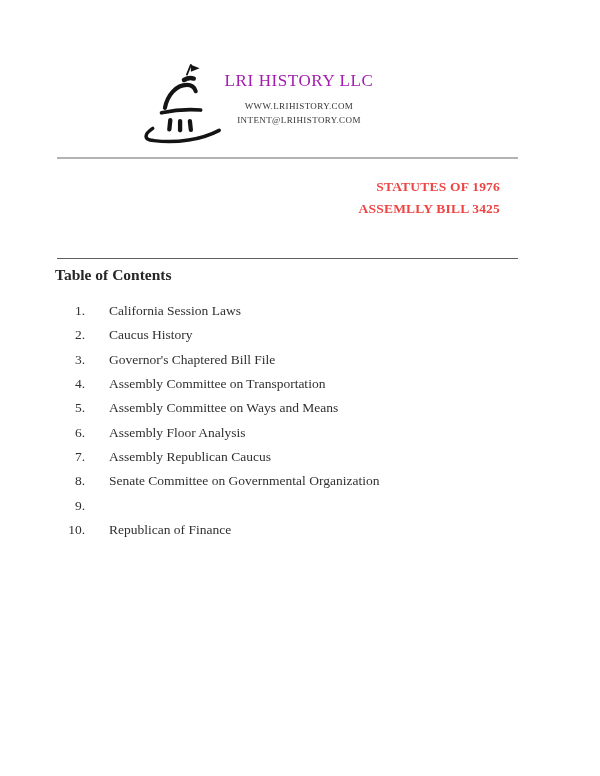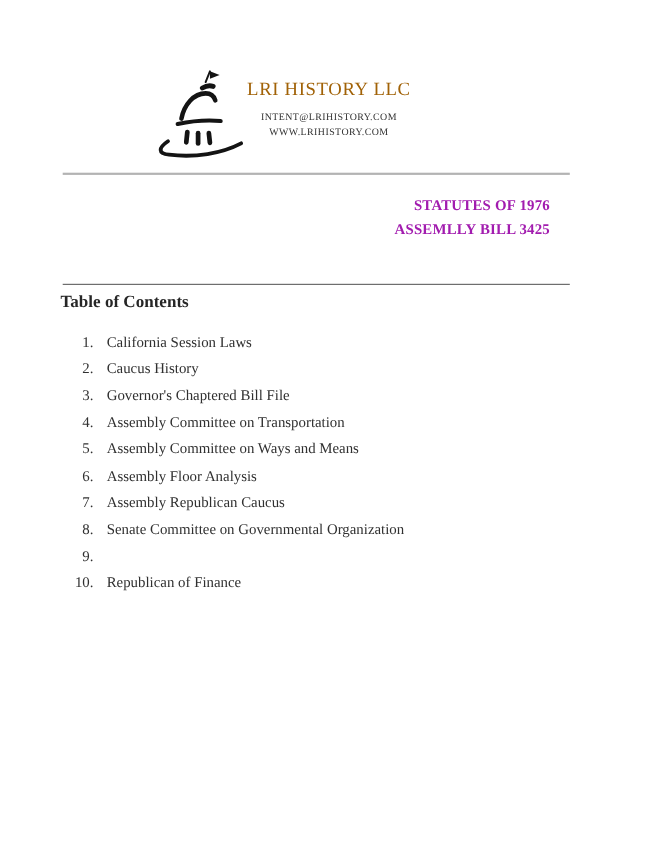--- a/index.html
+++ b/index.html
@@ -28,21 +28,21 @@
   .letterhead-text {
     position: absolute;
     left: 209px;
     top: 71px;
     width: 180px;
     text-align: center;
   }
   .company {
     font-size: 17px;
     letter-spacing: 0.6px;
-    color: #a16207;
+    color: #a21caf;
     white-space: nowrap;
     margin-bottom: 8px;
   }
   .contact {
     font-size: 9px;
     letter-spacing: 0.4px;
     color: #333333;
     line-height: 14px;
     white-space: nowrap;
   }
@@ -70,21 +70,21 @@
   
   .ref-block {
     position: absolute;
     top: 176px;
     right: 100px;
     text-align: right;
   }
   .ref-line {
     font-size: 13.5px;
     font-weight: bold;
-    color: #a21caf;
+    color: #ef4444;
     line-height: 21.5px;
     letter-spacing: 0.2px;
     white-space: pre; 
   }
 
   
   .toc-title {
     position: absolute;
     left: 55px;
     top: 266px;
@@ -107,21 +107,21 @@
     align-items: center;
     font-size: 13.5px;
     color: #303030;
   }
   .toc-item .num {
     width: 30px;
     text-align: right;
     flex: 0 0 30px;
   }
   .toc-item .label {
-    margin-left: 12px;
+    margin-left: 24px;
     white-space: nowrap;
   }
 </style>
 </head>
 <body>
 
 <div class="page">
 
   <div>
     <div class="logo">
@@ -139,22 +139,22 @@
 
         <path d="M31,63.5 l-1,9.5" stroke-width="4.4"></path>
         <path d="M41,64.5 l0,9.5" stroke-width="4.4"></path>
         <path d="M51,64.5 l1,9" stroke-width="4.4"></path>
 
         <path d="M13,72 C4,78 3.5,83.5 14,84.5 C38,87.5 63,83.5 81,74" stroke-width="3.6"></path>
       </svg>
     </div>
     <div class="letterhead-text">
       <div class="company">LRI HISTORY LLC</div>
+      <div class="contact">WWW.LRIHISTORY.COM</div>
       <div class="contact">INTENT@LRIHISTORY.COM</div>
-      <div class="contact">WWW.LRIHISTORY.COM</div>
     </div>
   </div>
 
   <div class="rule rule-top"></div>
 
   <div class="ref-block">
     <div class="ref-line">STATUTES OF 1976</div>
     <div class="ref-line">ASSEMLLY BILL 3425</div>
   </div>
 

